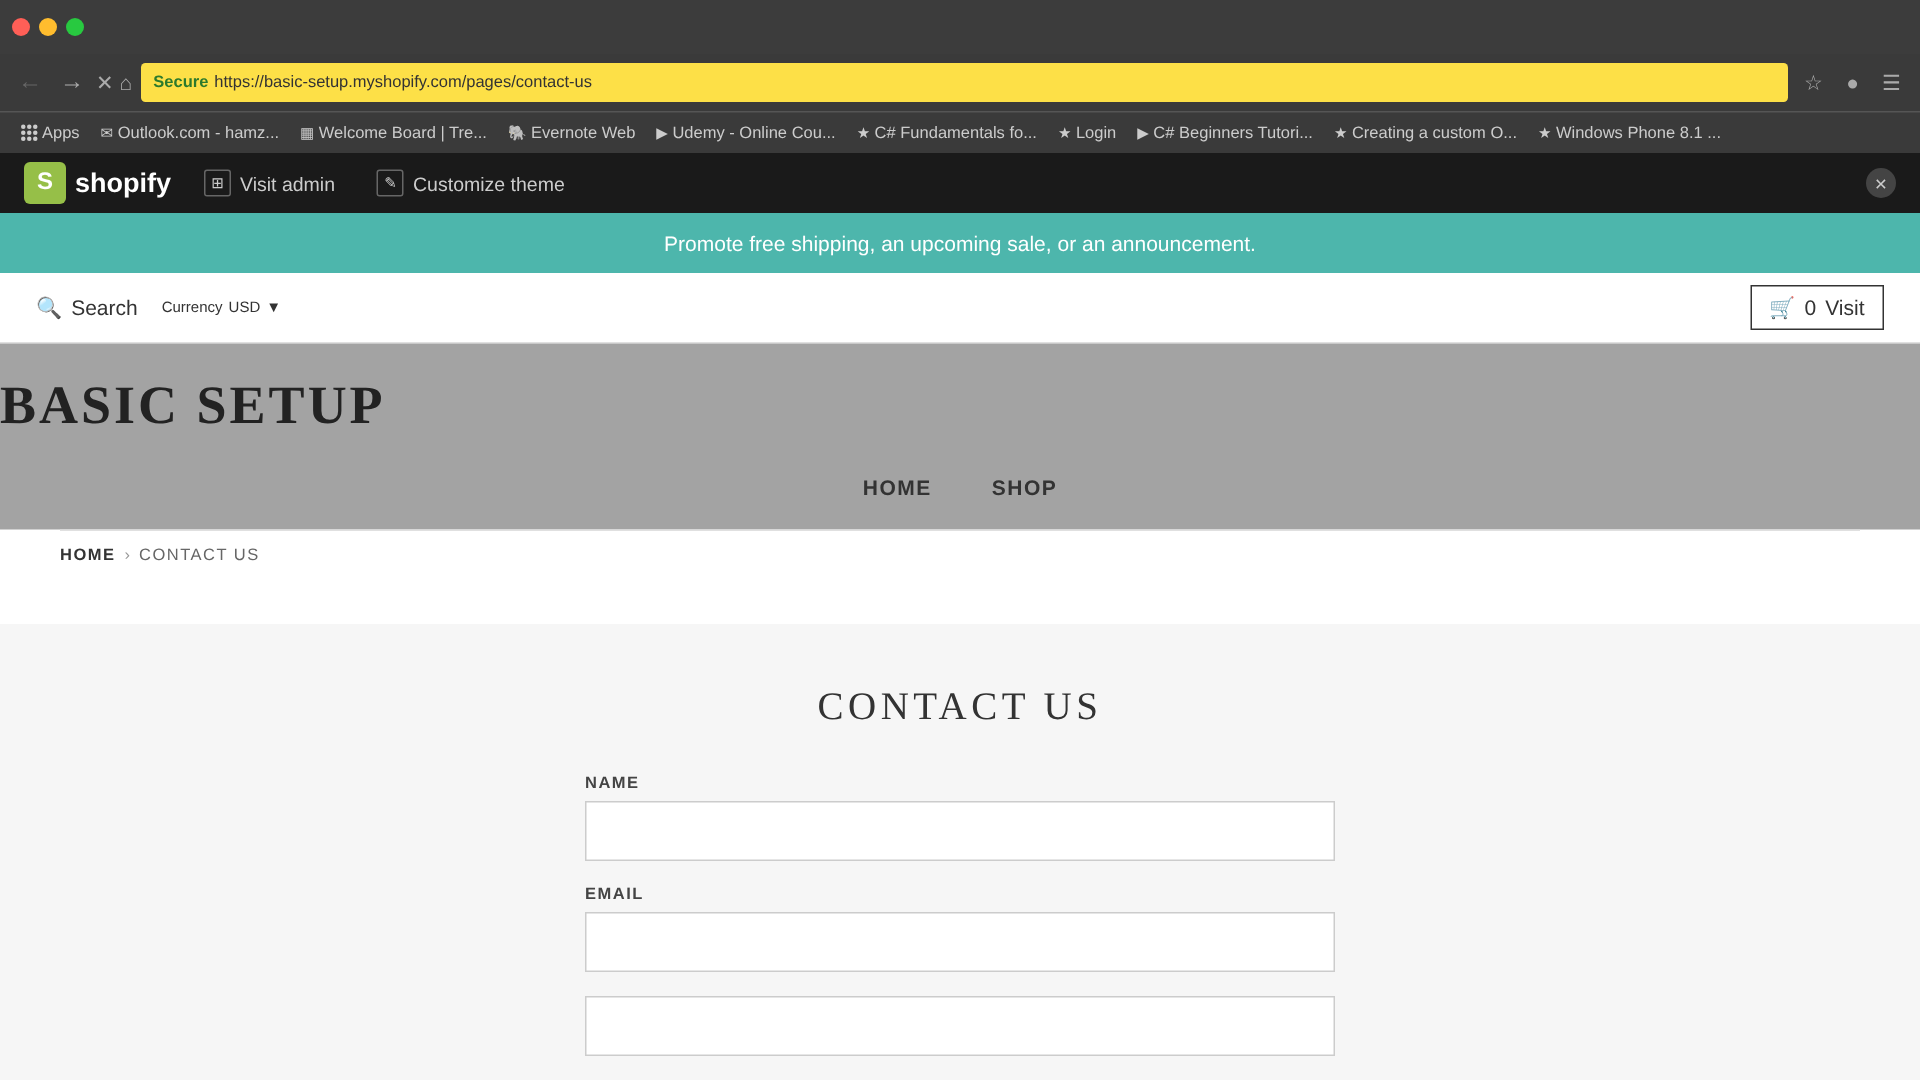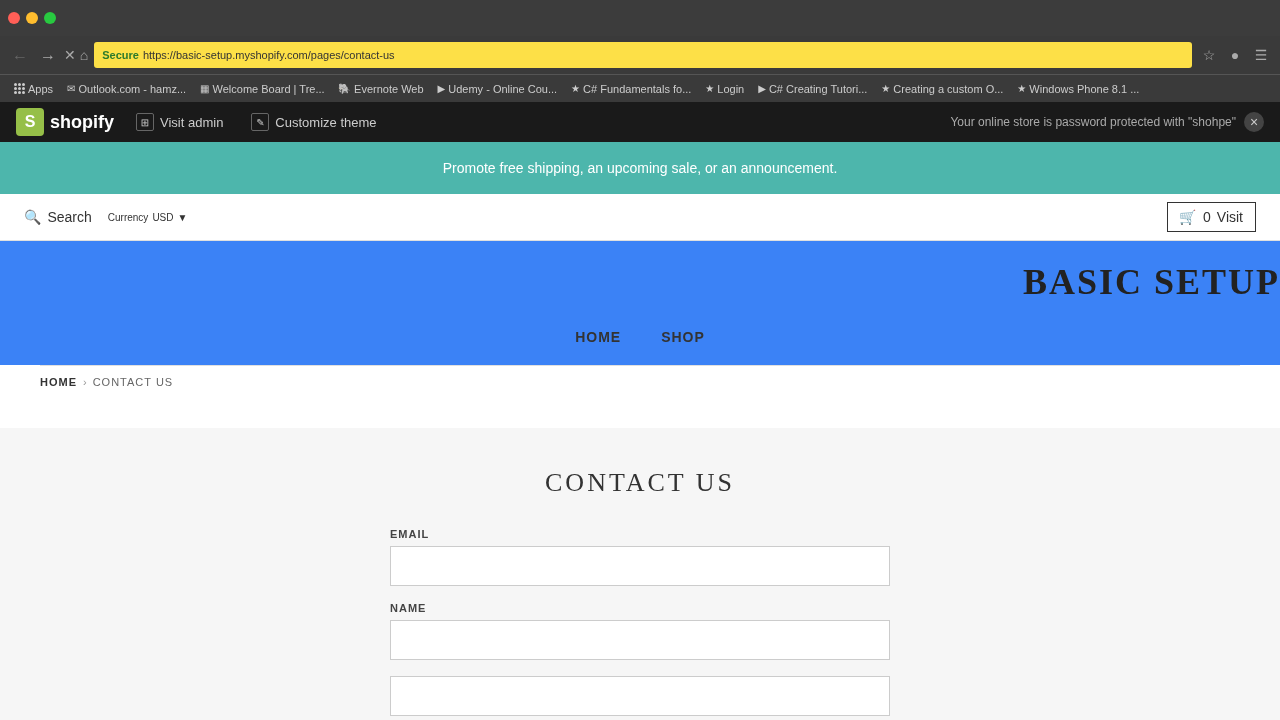--- a/index.html
+++ b/index.html
@@ -199,21 +199,21 @@
       border-radius: 50%;
       background: #444;
       display: flex;
       align-items: center;
       justify-content: center;
     }
 
     
     .announcement-bar {
       background: #4db6ac;
-      height: 52px;
+      height: 40px;
       display: flex;
       align-items: center;
       justify-content: center;
       color: white;
       font-size: 14px;
     }
 
     
     .store-header {
       background: white;
@@ -257,22 +257,22 @@
       padding: 6px 12px;
       font-size: 14px;
       cursor: pointer;
       background: white;
       color: #333;
     }
     .cart-icon { font-size: 14px; }
 
     
     .store-brand-nav {
-      background: #3b82f6;
-      text-align: right;
+      background: #a3a3a3;
+      text-align: left;
       padding: 20px 0 10px;
     }
     .store-title {
       font-size: 36px;
       font-weight: bold;
       letter-spacing: 2px;
       color: #222;
       font-family: Georgia, serif;
       margin-bottom: 16px;
     }
@@ -433,21 +433,21 @@
     <div class="bookmark-item">
       <span class="bookmark-icon">★</span>
       <span>C# Fundamentals fo...</span>
     </div>
     <div class="bookmark-item">
       <span class="bookmark-icon">★</span>
       <span>Login</span>
     </div>
     <div class="bookmark-item">
       <span class="bookmark-icon">▶</span>
-      <span>C# Creating Tutori...</span>
+      <span>C# Beginners Tutori...</span>
     </div>
     <div class="bookmark-item">
       <span class="bookmark-icon">★</span>
       <span>Creating a custom O...</span>
     </div>
     <div class="bookmark-item">
       <span class="bookmark-icon">★</span>
       <span>Windows Phone 8.1 ...</span>
     </div>
   </div>
@@ -461,21 +461,20 @@
       </div>
       <div class="admin-nav-item">
         <div class="admin-nav-icon">⊞</div>
         <span>Visit admin</span>
       </div>
       <div class="admin-nav-item">
         <div class="admin-nav-icon">✎</div>
         <span>Customize theme</span>
       </div>
       <div class="admin-bar-right">
-        <span>Your online store is password protected with "shohpe"</span>
         <div class="admin-close-btn">×</div>
       </div>
     </div>
 
     <div class="announcement-bar">
       <span>Promote free shipping, an upcoming sale, or an announcement.</span>
     </div>
 
     <div class="store-header">
       <div class="header-left">
@@ -510,30 +509,30 @@
       <a class="breadcrumb-home">HOME</a>
       <span class="breadcrumb-sep">›</span>
       <span class="breadcrumb-current">CONTACT US</span>
     </div>
 
     <div class="page-content">
       <div class="contact-section">
         <h2 class="contact-title">CONTACT US</h2>
 
         <div class="form-group">
+          <label class="form-label">NAME</label>
+          <input class="form-input" type="text" placeholder="" style="">
+        </div>
+
+        <div class="form-group">
           <label class="form-label">EMAIL</label>
           <input class="form-input" type="email" placeholder="" style="">
         </div>
 
         <div class="form-group">
-          <label class="form-label">NAME</label>
-          <input class="form-input" type="text" placeholder="" style="">
-        </div>
-
-        <div class="form-group">
           <input class="form-input" type="tel" placeholder="" style="">
         </div>
       </div>
     </div>
 
   </div>
 
 </div>
 
 </body></html>

